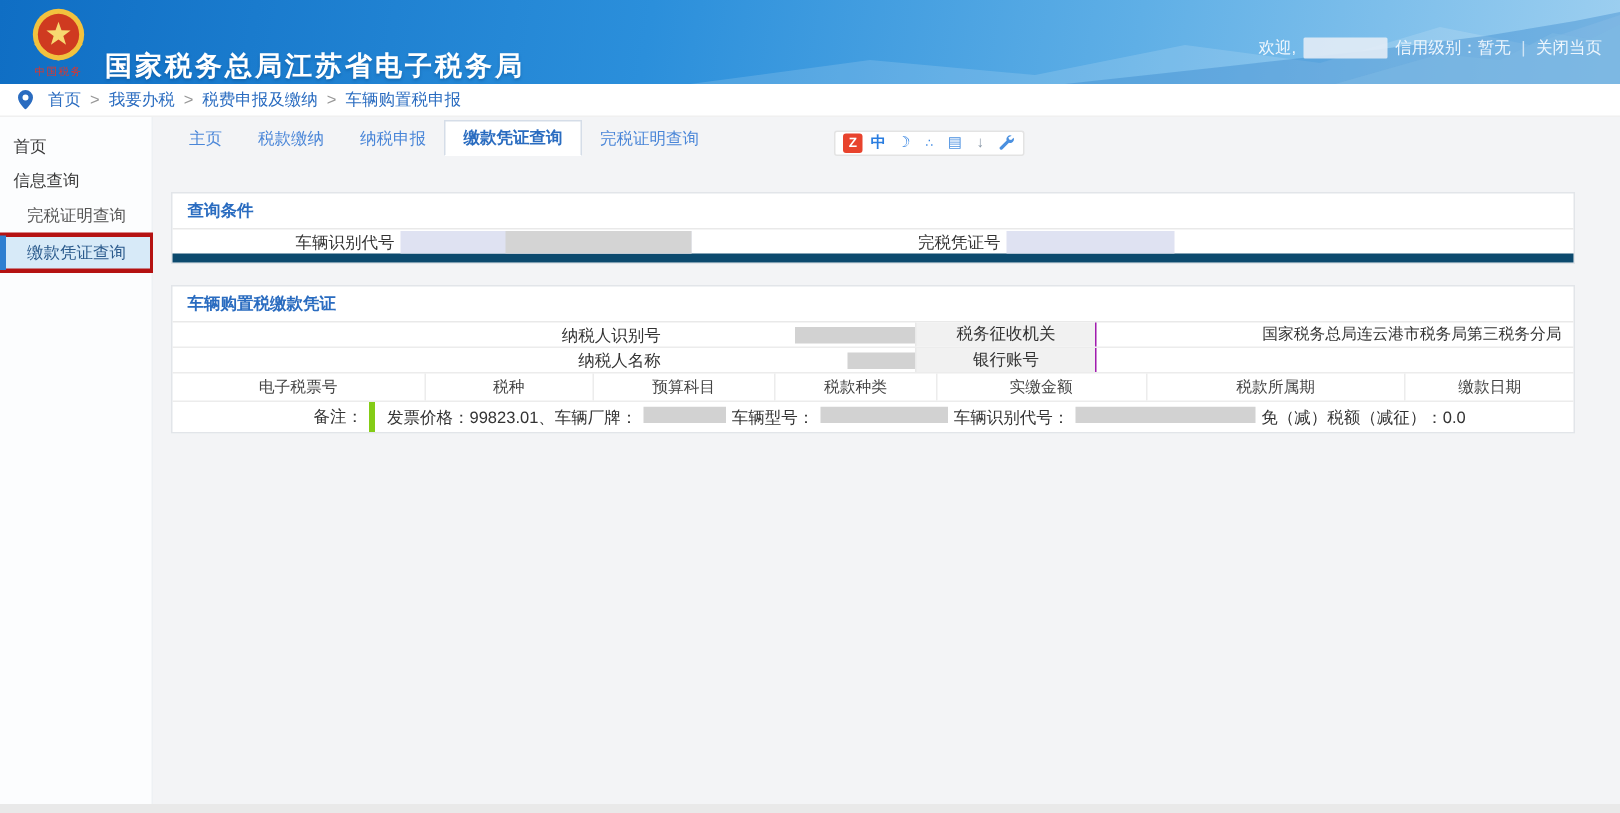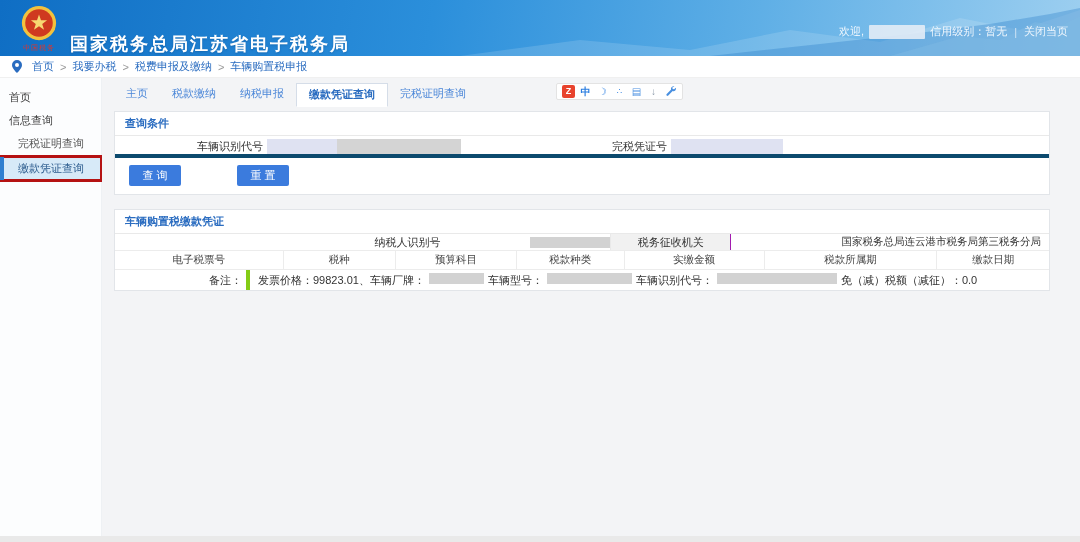--- a/index.html
+++ b/index.html
@@ -27,37 +27,37 @@
   .body-wrap { display:flex; height:458px; }
   .sidebar { width:102px; background:#fcfdfe; border-right:1px solid #eef1f4; padding-top:8px; }
   .side-item { padding:4px 6px 4px 9px; color:#3a3a3a; }
   .side-sub { padding:4px 6px 4px 18px; color:#555; }
   .side-active { position:relative; background:#d7eaf8; color:#2a5a8c; outline:3px solid #b51212; outline-offset:-1px; margin:2px 0; }
   .side-active .bluebar { position:absolute; left:0; top:0; width:4px; height:100%; background:#2f7fd0; }
 
   .main { flex:1; background:#f3f4f6; padding:5px 30px 0 12px; position:relative; }
 
   
-  .tabbar { display:flex; align-items:flex-start; height:21px; margin-bottom:7px; }
+  .tabbar { display:flex; align-items:flex-end; height:21px; margin-bottom:24px; }
   .tab { color:#4a86d8; padding:3px 12px 4px; cursor:default; }
   .tab-active { background:#fff; border:1px solid #d5dde8; border-bottom-color:#fff; color:#2a6cc0; font-weight:bold; }
   .toolbar { margin-left:78px; display:flex; align-items:center; gap:4px; background:#fff; border:1px solid #e3e3e3; border-radius:2px; padding:1px 5px; height:17px; }
   .ticon { width:13px; height:13px; line-height:13px; text-align:center; font-size:10px; display:inline-block; }
   .ticon-z { background:#e8432d; color:#fff; font-weight:bold; border-radius:2px; font-size:9px; }
   .ticon-zh { color:#2a7de0; font-weight:bold; }
   .ticon-moon { color:#2a7de0; }
   .ticon-dots { color:#2a7de0; font-size:8px; }
   .ticon-card { color:#4a90e0; }
   .ticon-down { color:#8a98a8; }
 
   
   .panel { background:#fff; border:1px solid #e2e5e9; margin-bottom:14px; }
   .panel-title { padding:4px 10px; color:#2a6cc0; font-weight:bold; border-bottom:1px solid #e9e9e9; }
 
-  .qrow { display:flex; align-items:flex-end; height:22px; border-bottom:4px solid #0c4a6e; }
+  .qrow { display:flex; align-items:flex-end; height:22px; border-bottom:6px solid #0c4a6e; }
   .qlabel1 { width:148px; text-align:right; }
   .qinput { height:15px; background:#dfe2f2; margin-left:4px; position:relative; }
   .qinput1 { width:194px; }
   .qredact { position:absolute; right:0; top:0; width:124px; height:15px; background:#d4d4d4; }
   .qlabel2 { width:206px; text-align:right; }
   .qinput2 { width:112px; }
   .qbuttons { display:flex; padding:7px 0 8px 14px; }
   .btn { min-width:52px; height:21px; background:#3b7bdd; color:#fff; border:none; border-radius:2px; font-size:11px; font-family:inherit; cursor:pointer; padding:0 10px; }
   .btn-reset { margin-left:56px; }
 
@@ -168,36 +168,40 @@
       <div class="panel">
         <div class="panel-title">查询条件</div>
         <div class="qrow">
           <span class="qlabel1">车辆识别代号</span>
           <span class="qinput qinput1">
             <span class="qredact"></span>
           </span>
           <span class="qlabel2">完税凭证号</span>
           <span class="qinput qinput2"></span>
         </div>
-        <div class="qbuttons">
-          <button class="btn">查 询</button>
-          <button class="btn btn-reset">重 置</button>
-        </div>
       </div>
 
       <div class="panel">
         <div class="panel-title">车辆购置税缴款凭证</div>
 
         <div class="info-row">
           <span class="info-label1">纳税人识别号</span>
           <span class="info-value1">
               <span class="redact r80"></span>
             </span>
           <span class="info-label2">税务征收机关</span>
           <span class="info-value2">国家税务总局连云港市税务局第三税务分局</span>
+        </div>
+        <div class="info-row">
+          <span class="info-label1">纳税人名称</span>
+          <span class="info-value1">
+              <span class="redact r45"></span>
+            </span>
+          <span class="info-label2">银行账号</span>
+          <span class="info-value2"></span>
         </div>
 
         <table class="voucher">
           <colgroup>
             <col style="width:18%">
               <col style="width:12%">
               <col style="width:13%">
               <col style="width:11.5%">
             <col style="width:15%">
               <col style="width:18.5%">

